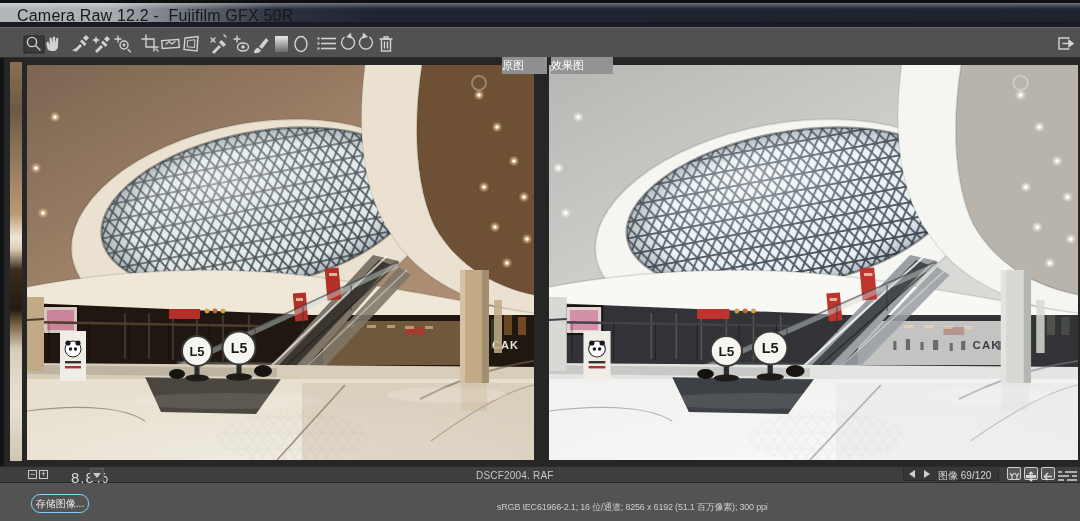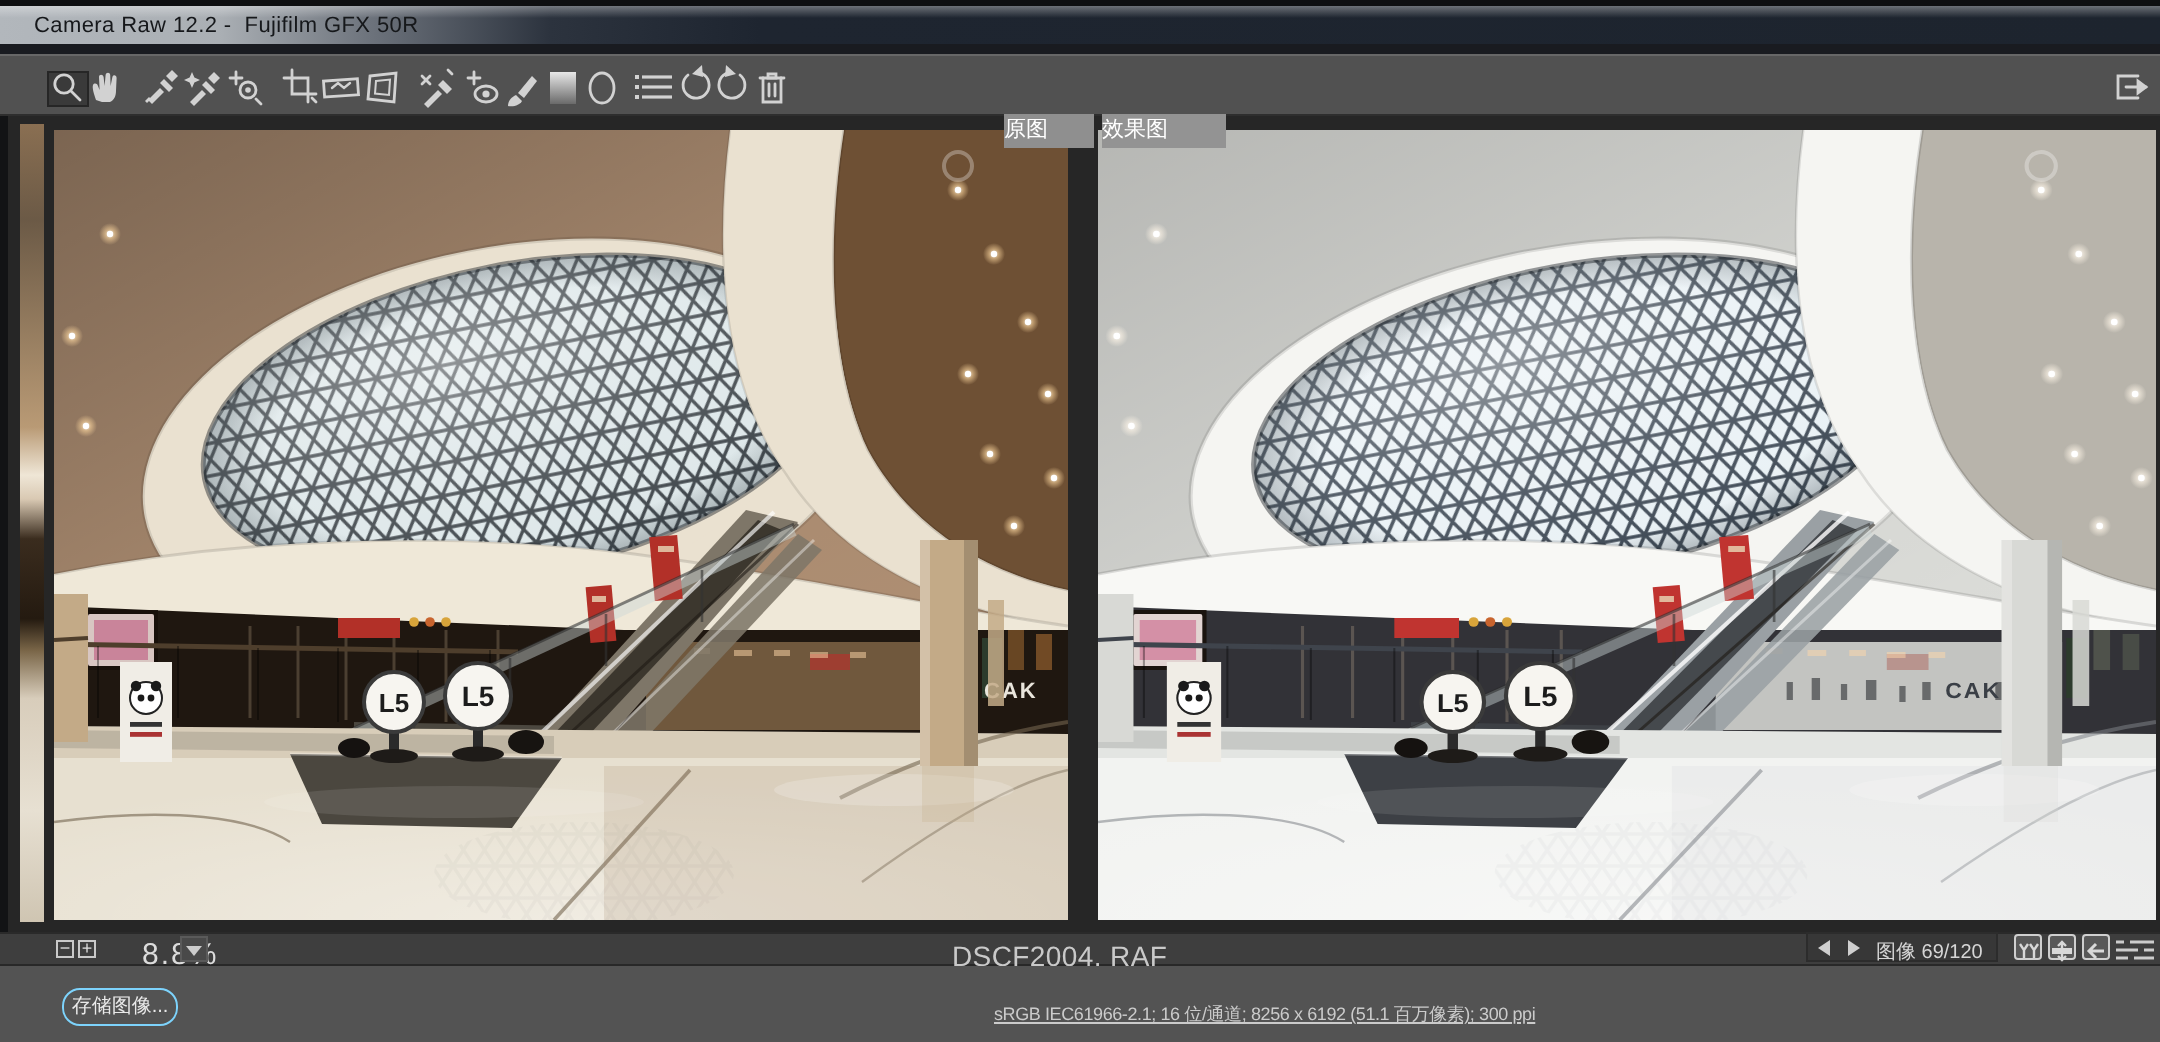--- a/index.html
+++ b/index.html
@@ -1,40 +1,40 @@
 <!DOCTYPE html>
 <html><head><meta charset="utf-8"><style>
 *{margin:0;padding:0;box-sizing:border-box}
 body{width:1080px;height:521px;overflow:hidden;position:relative;background:#282828;font-family:"Liberation Sans",sans-serif}
 .abs{position:absolute}
 #frameTop{left:0;top:0;width:1080px;height:3px;background:#0e0f11}
 #title{left:0;top:3px;width:1080px;height:19px;background:linear-gradient(90deg,#b2b7bc 0,#aaafb4 110px,#6d737c 185px,#2c333e 275px,#1e2530 380px,#1d242e 100%)}
 #title:after{content:"";position:absolute;left:0;top:0;width:100%;height:6px;background:linear-gradient(180deg,rgba(255,255,255,.35),rgba(255,255,255,0))}
-#titletxt{left:17px;top:7px;font-size:11px;color:#16181b;letter-spacing:.2px}
+#titletxt{left:17px;top:7px;font-size:16px;color:#16181b;letter-spacing:.2px}
 #subline{left:0;top:22px;width:1080px;height:5px;background:#191b20}
 #toolbar{left:0;top:27px;width:1080px;height:31px;background:#515151;border-top:1px solid #676767;border-bottom:1px solid #2e2e2e}
 #content{left:0;top:58px;width:1080px;height:408px;background:#262626}
 #lborder{left:0;top:58px;width:4px;height:408px;background:#121315}
 #thumb{left:10px;top:62px;width:12px;height:399px;background:linear-gradient(180deg,#8a6f52 0,#a8876288 12%,#b99a75 38%,#efe6d6 44%,#d9c9b3 47%,#3a2c1e 52%,#241a10 62%,#7a6648 66%,#d8cdbb 72%,#e7e0d2 86%,#cfc5b2 100%)}
 #photoL{left:27px;top:65px;width:507px;height:395px;overflow:hidden}
 #photoR{left:549px;top:65px;width:529px;height:395px;overflow:hidden}
 .tab{top:57px;height:17px;background:#8f8f8f;color:#fff;font-size:11px;line-height:17px;}
 #tab1{left:502px;width:45px}
 #tab2{left:551px;width:62px;background:#939393}
 #statusbar{left:0;top:466px;width:1080px;height:17px;background:#3e3e3e;border-top:1px solid #2a2a2a;border-bottom:1px solid #282828}
 .zbox{top:470px;width:9px;height:9px;border:1px solid #c9c9c9;color:#dedede;font-size:9px;line-height:7px;text-align:center}
 #zoomtxt{left:71px;top:469px;font-size:15px;color:#dcdcdc;letter-spacing:1px}
 #zdrop{left:90px;top:468px;width:14px;height:13px;background:#494949;border:1px solid #5a5a5a;color:#ccc;font-size:8px;line-height:11px;text-align:center}
-#fname{left:476px;top:470px;font-size:14px;color:#c9c9c9;letter-spacing:.2px}
+#fname{left:476px;top:470px;font-size:10px;color:#c9c9c9;letter-spacing:.2px}
 #navbox{left:903px;top:466px;width:96px;height:15px;background:#373737;border:1px solid #2c2c2c}
 #navtxt{left:938px;top:469px;font-size:10px;color:#d6d6d6}
 .sqbtn{top:467px;width:14px;height:13px;background:#585858;border:1px solid #cfcfcf;border-radius:2px}
 #bottom{left:0;top:483px;width:1080px;height:38px;background:#535353}
 #savebtn{left:31px;top:494px;width:58px;height:19px;border:1px solid #7dd3fc;border-radius:9px;color:#e9e9e9;font-size:10px;line-height:17px;text-align:center}
-#link{left:497px;top:501px;font-size:9px;color:#cbcbcb;text-decoration:underline;letter-spacing:-.2px}
+#link{left:497px;top:501px;font-size:9px;color:#cbcbcb;letter-spacing:-.2px}
 </style></head>
 <body>
 <div class="abs" id="frameTop"></div>
 <div class="abs" id="title"></div>
 <div class="abs" id="titletxt">Camera Raw 12.2 -&nbsp; Fujifilm GFX 50R</div>
 <div class="abs" id="subline"></div>
 <div class="abs" id="toolbar">
     <svg width="1080" height="31" viewBox="0 0 1080 31" style="display:block">
       <rect x="24" y="8" width="20" height="17" fill="#3a3a3a" stroke="#262626"></rect>
       <g stroke="#d2d2d2" fill="none" stroke-width="1.4" stroke-linecap="round">

